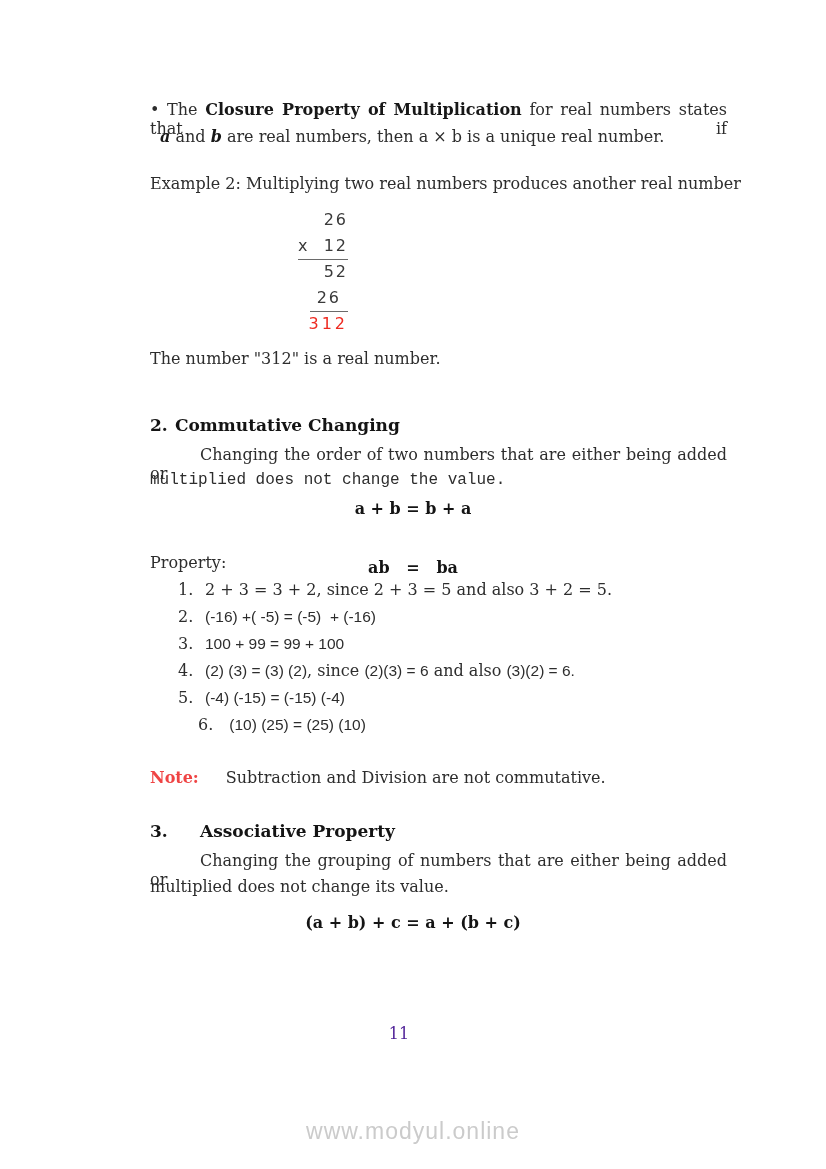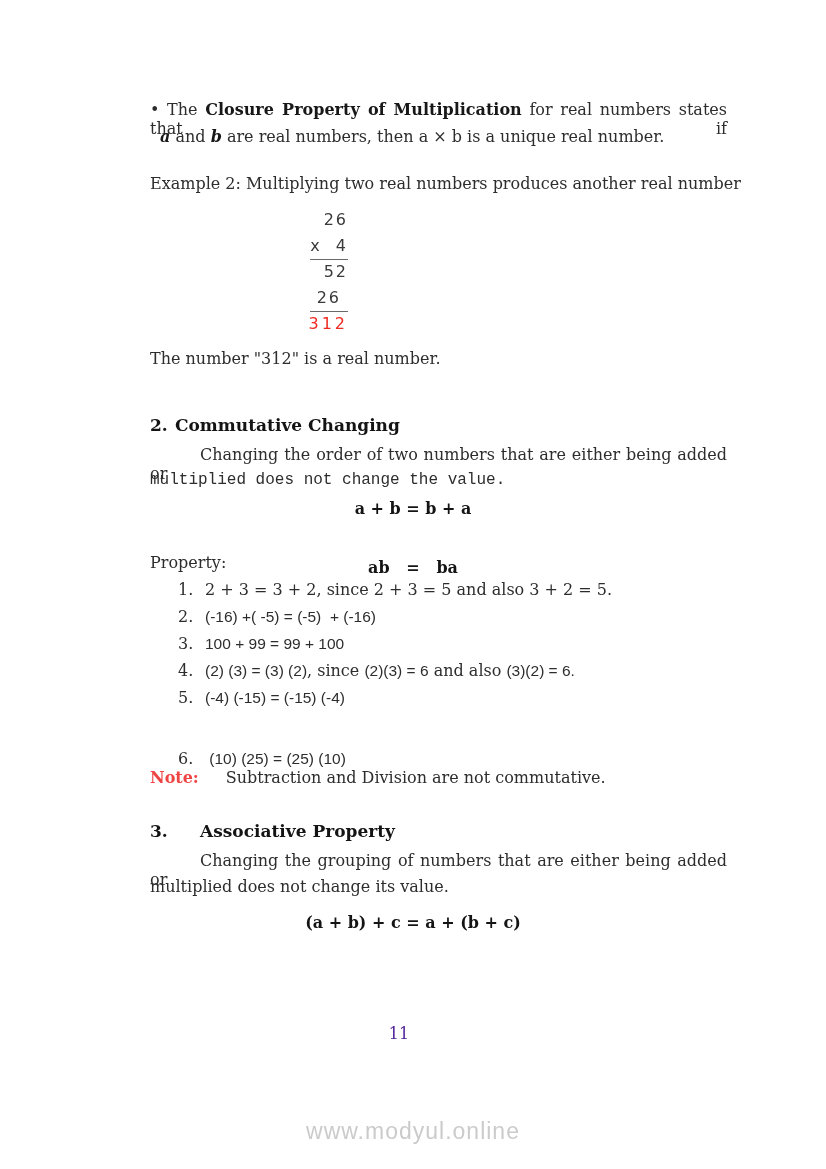--- a/index.html
+++ b/index.html
@@ -72,21 +72,21 @@
 
 <div class="page">
 
   <div class="abs just" style="left:150px; top:100px;"><span>•</span> <span><span class="seg-plain">The </span><span class="seg-bold">Closure Property of Multiplication</span><span class="seg-plain"> for real numbers states that if</span></span></div>
   <div class="abs" style="left:160px; top:127px;"><span><span class="seg-bolditalic">a</span><span class="seg-plain"> and </span><span class="seg-bolditalic">b</span><span class="seg-plain"> are real numbers, then a × b is a unique real number.</span></span></div>
 
   <div class="abs" style="left:150px; top:174px;">Example 2: Multiplying two real numbers produces another real number</div>
 
   <div class="abs mult-col">
     <div class="mult-row"><span>26</span></div>
-    <div class="mult-row underlined"><span>x  4</span></div>
+    <div class="mult-row underlined"><span>x  12</span></div>
     <div class="mult-row"><span>52</span></div>
     <div class="mult-row underlined pad"><span>26</span></div>
     <div class="mult-row red"><span>312</span></div>
   </div>
 
   <div class="abs" style="left:150px; top:349px;">The number "312" is a real number.</div>
 
   <div class="abs heading" style="left:150px; top:415px;"><span class="hnum" style="width:25px;">2.</span><span>Commutative Changing</span></div>
 
   <div class="abs just" style="left:150px; top:445px; text-indent:50px;">Changing the order of two numbers that are either being added or</div>
@@ -95,21 +95,21 @@
   <div class="abs eq" style="top:499px;">a + b = b + a</div>
   <div class="abs eq" style="top:526px;margin-top:32px;">ab   =   ba</div>
 
   <div class="abs" style="left:150px; top:553px;">Property:</div>
 
   <div class="li" style="top:580px;"><span class="num">1.</span><span><span class="seg-serif">2 + 3 = 3 + 2, since 2 + 3 = 5 and also 3 + 2 = 5.</span></span></div>
   <div class="li" style="top:607px;"><span class="num">2.</span><span><span class="seg-sans">(-16) +( -5) = (-5)  + (-16)</span></span></div>
   <div class="li" style="top:634px;"><span class="num">3.</span><span><span class="seg-sans">100 + 99 = 99 + 100</span></span></div>
   <div class="li" style="top:661px;"><span class="num">4.</span><span><span class="seg-sans">(2) (3) = (3) (2)</span><span class="seg-serif">, since </span><span class="seg-sans">(2)(3) = 6</span><span class="seg-serif"> and also </span><span class="seg-sans">(3)(2) = 6.</span></span></div>
   <div class="li" style="top:688px;"><span class="num">5.</span><span><span class="seg-sans">(-4) (-15) = (-15) (-4)</span></span></div>
-  <div class="li" style="top:749px;"><span class="num">6.</span><span><span class="seg-sans"> (10) (25) = (25) (10)</span></span></div>
+  <div class="li" style="top:715px;margin-left:20px;"><span class="num">6.</span><span><span class="seg-sans"> (10) (25) = (25) (10)</span></span></div>
 
   <div class="abs" style="left:150px; top:768px;"><span class="note-label">Note:</span><span>Subtraction and Division are not commutative.</span></div>
 
   <div class="abs heading" style="left:150px; top:821px;"><span class="hnum" style="width:50px;">3.</span><span>Associative Property</span></div>
 
   <div class="abs just" style="left:150px; top:851px; text-indent:50px;">Changing the grouping of numbers that are either being added or</div>
   <div class="abs" style="left:150px; top:877px;">multiplied does not change its value.</div>
 
   <div class="abs eq" style="top:913px;">(a + b) + c = a + (b + c)</div>
 

